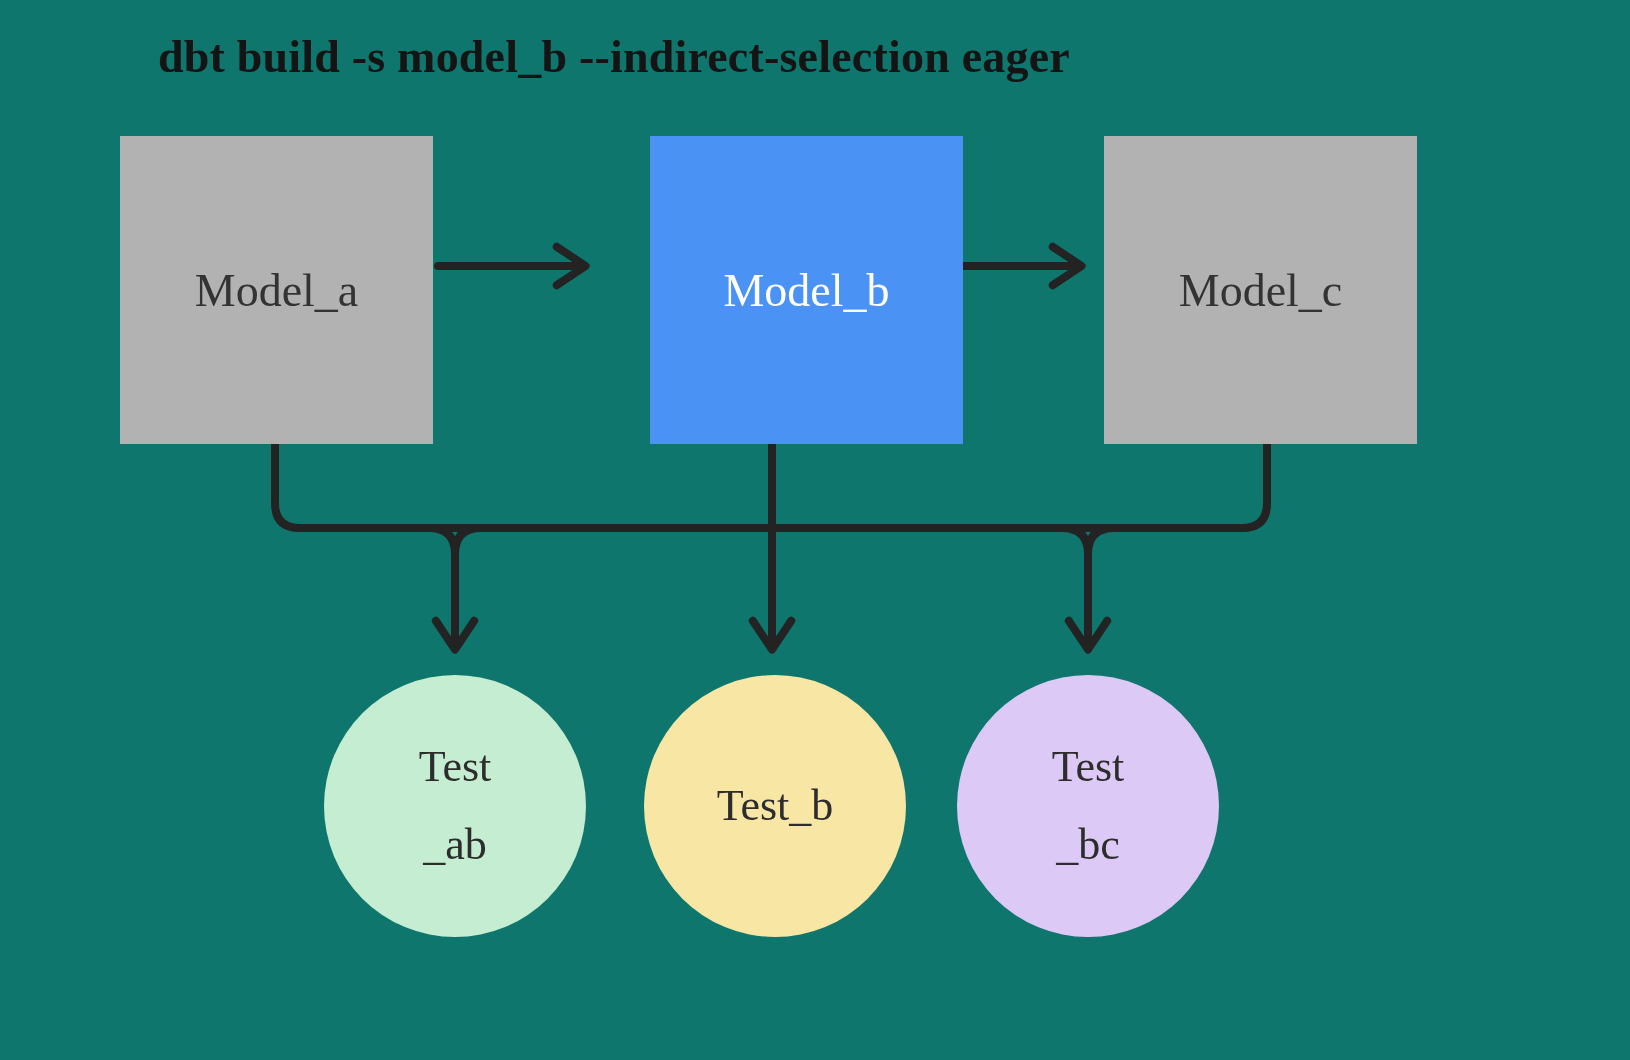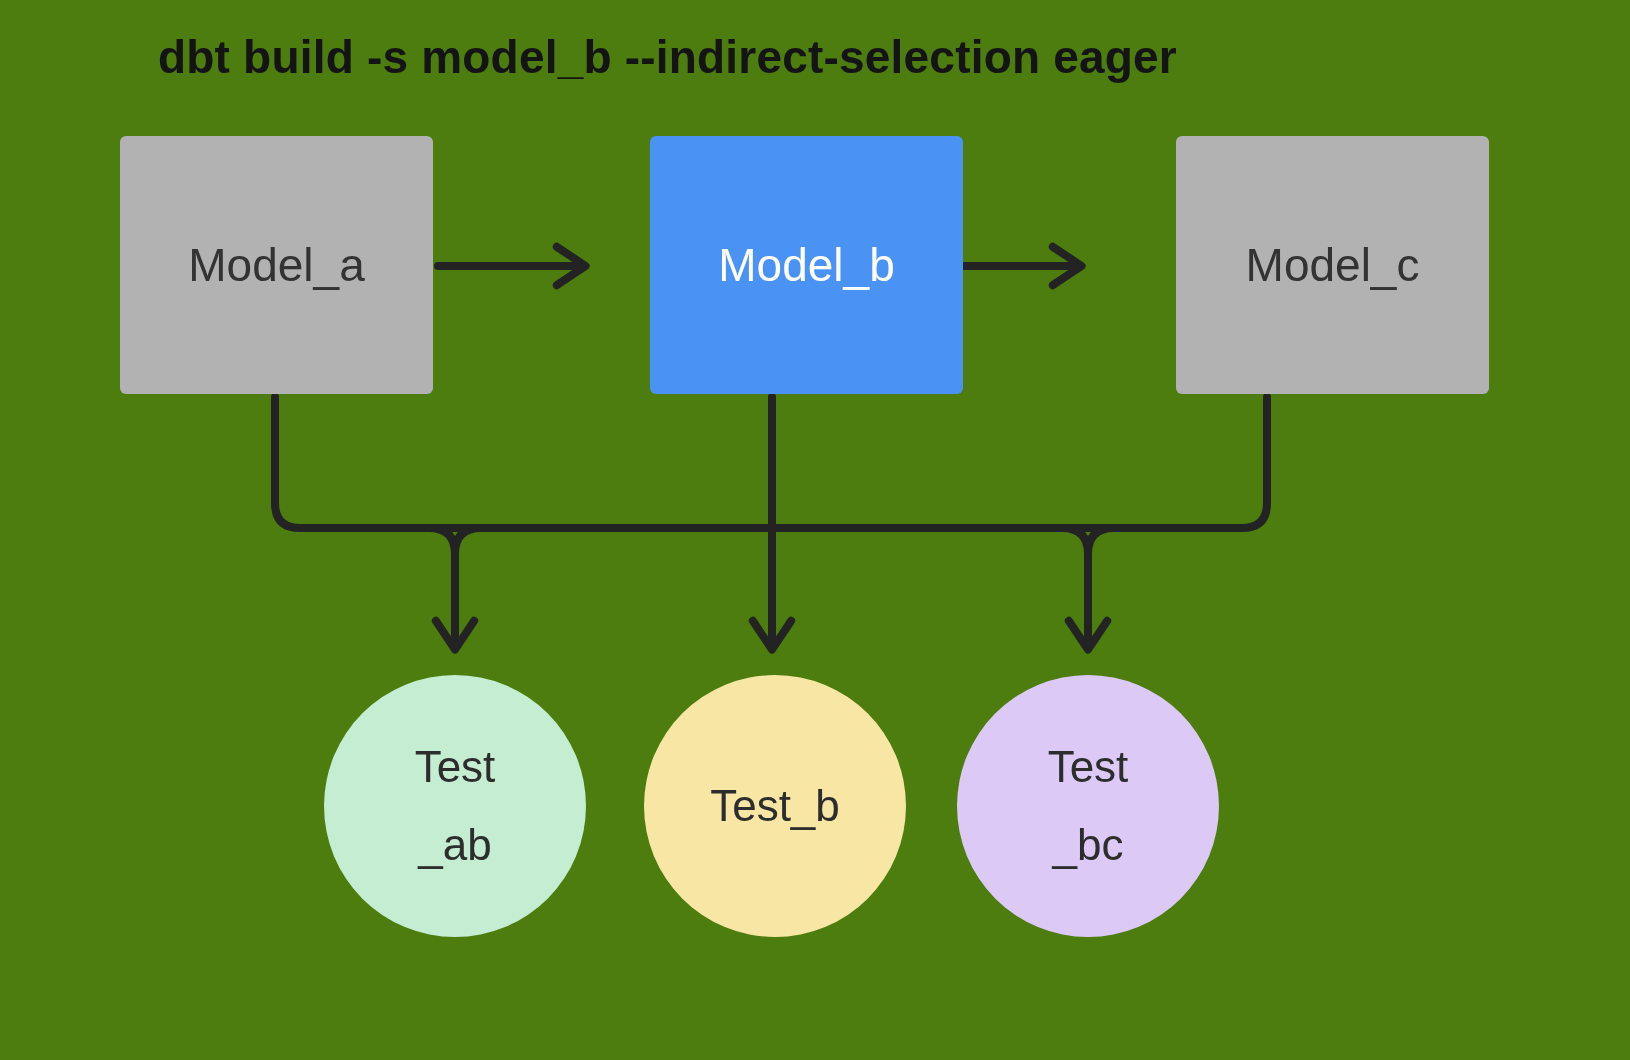--- a/index.html
+++ b/index.html
@@ -5,22 +5,23 @@
   html, body {
     margin: 0;
     padding: 0;
     background: #ffffff;
     font-family: "Liberation Sans", "DejaVu Sans", sans-serif;
   }
   .canvas {
     position: relative;
     width: 1630px;
     height: 1060px;
-    background: #4d7c0f;
+    background: #0f766e;
     overflow: hidden;
+    font-family: Liberation Serif, serif;
   }
   .diagram-title {
     position: absolute;
     left: 158px;
     top: 30px;
     font-size: 46px;
     font-weight: 600;
     color: #141414;
     letter-spacing: 0.2px;
     white-space: nowrap;
@@ -29,32 +30,32 @@
     position: absolute;
     left: 0;
     top: 0;
     width: 1630px;
     height: 1060px;
     pointer-events: none;
   }
   .node-box {
     position: absolute;
     top: 136px;
-    height: 258px;
+    height: 308px;
     width: 313px;
     display: flex;
     align-items: center;
     justify-content: center;
     font-size: 46px;
     font-weight: 500;
-    border-radius: 6px;
+    border-radius: 0;
   }
   .node-model-a { left: 120px; background: #b2b2b2; color: #333333; }
   .node-model-b { left: 616px; background: #4a93f5; color: #ffffff; margin-left: 34px; }
-  .node-model-c { left: 1176px; background: #b2b2b2; color: #333333; }
+  .node-model-c { left: 1104px; background: #b2b2b2; color: #333333; }
   .node-circle {
     position: absolute;
     top: 675px;
     width: 262px;
     height: 262px;
     border-radius: 50%;
     display: flex;
     flex-direction: column;
     align-items: center;
     justify-content: center;

